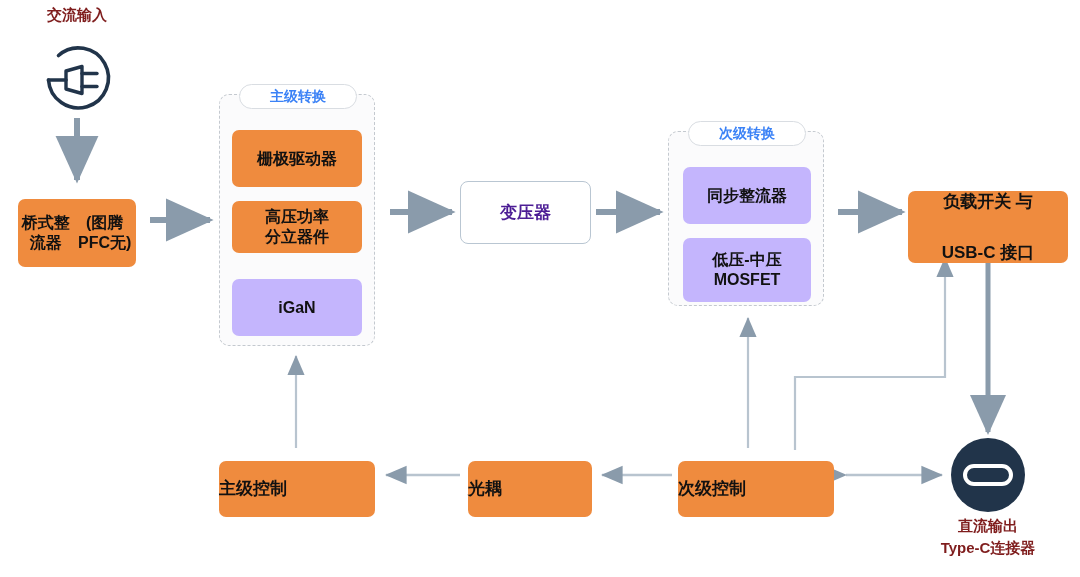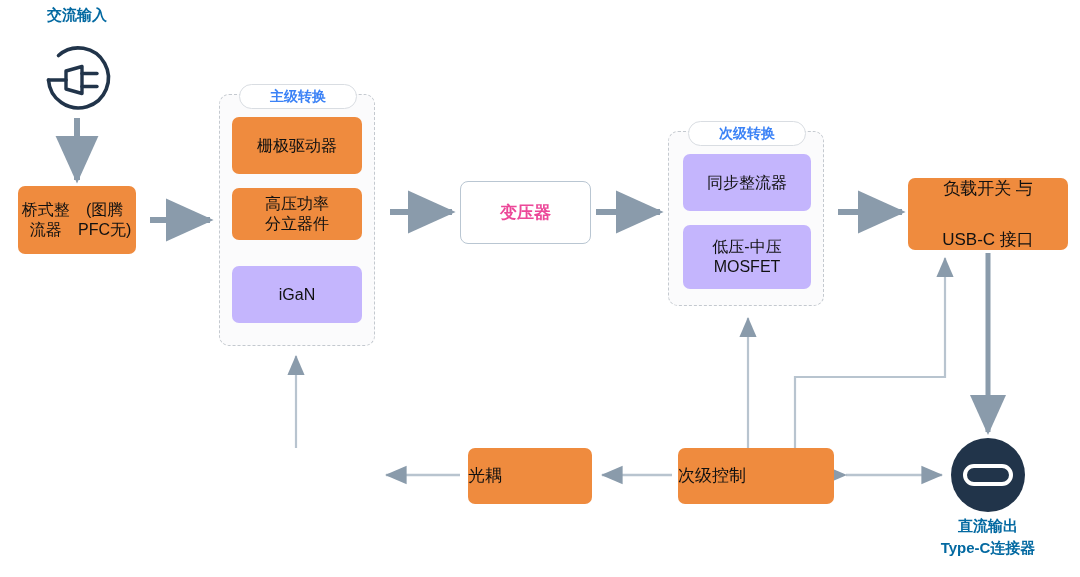--- a/index.html
+++ b/index.html
@@ -33,32 +33,33 @@
     align-items: center;
     justify-content: center;
     text-align: center;
     line-height: 1.25;
   }
   
   .blk {
     border-radius: 7px;
     background: #ef8b3e;
     color: #111111;
-    font-weight: normal;
+    font-weight: bold;
     font-size: 16px;
     z-index: 3;
+    margin-top: 13px;
   }
   .blk.strong { background: #c4b5fd; }
   .blk.big { font-size: 17px; justify-content: space-between; }
   
   .plainbox {
     border-radius: 8px;
     background: #ffffff;
     border: 1.4px solid #b9c6d2;
-    color: #ec4899;
+    color: #4c1d95;
     font-weight: bold;
     font-size: 17px;
     z-index: 3;
   }
   
   .group {
     position: absolute;
     box-sizing: border-box;
     border: 1.6px dashed #c4c9cf;
     border-radius: 10px;
@@ -75,21 +76,21 @@
     font-weight: bold;
     font-size: 14px;
     display: flex;
     align-items: center;
     justify-content: center;
     z-index: 4;
   }
   
   .caption {
     position: absolute;
-    color: #0369a1;
+    color: #7f1d1d;
     font-weight: bold;
     font-size: 15px;
     text-align: center;
     line-height: 1.45;
     z-index: 3;
   }
   
   .icon-wrap {
     position: absolute;
     z-index: 3;
@@ -198,20 +199,23 @@
   <div class="node blk strong" style="left:683px; top:225px; width:128px; height:64px; flex-direction:column;">
     <span>低压-中压</span>
     <span>MOSFET</span>
   </div>
 
   <div class="node blk big" style="left:908px; top:178px; width:160px; height:72px; flex-direction:column;">
     <span>负载开关 与</span>
     <span>USB-C 接口</span>
   </div>
 
+  <div class="node blk big" style="left:219px; top:448px; width:156px; height:56px;">
+    <span>主级控制</span>
+  </div>
 
   <div class="node blk big" style="left:468px; top:448px; width:124px; height:56px;">
     <span>光耦</span>
   </div>
 
   <div class="node blk big" style="left:678px; top:448px; width:156px; height:56px;">
     <span>次级控制</span>
   </div>
 
   <div class="typec-circle" style="left:951px; top:438px; width:74px; height:74px;">

